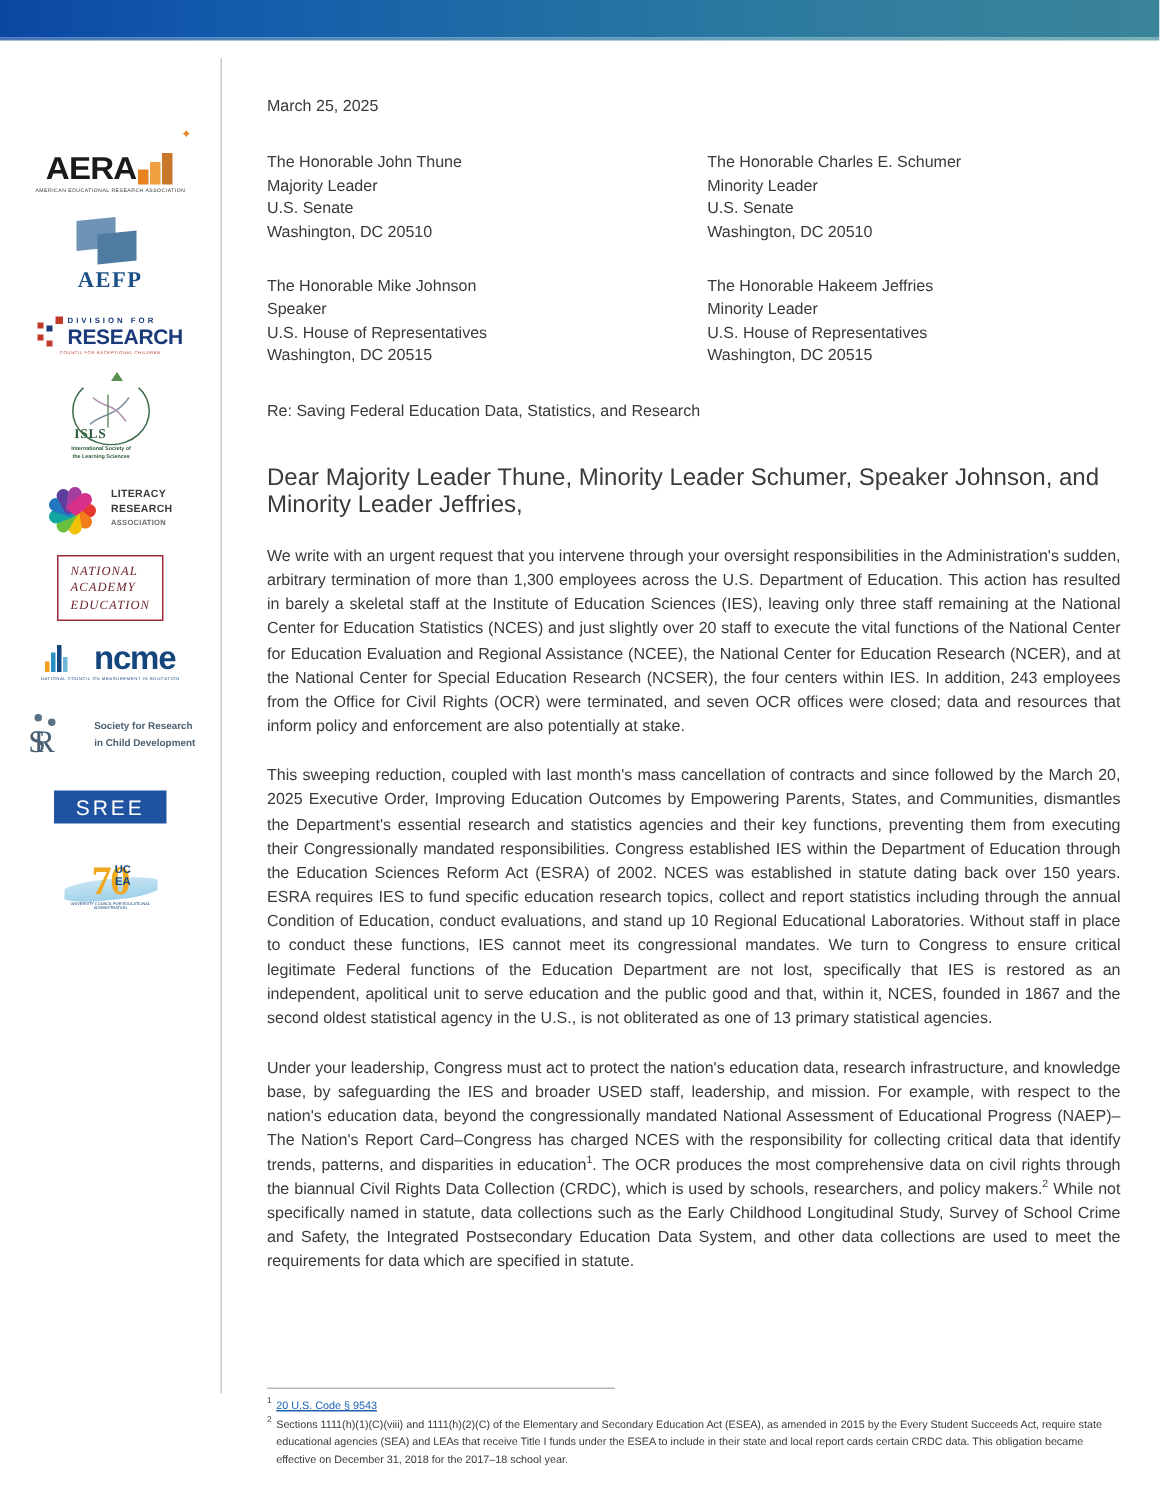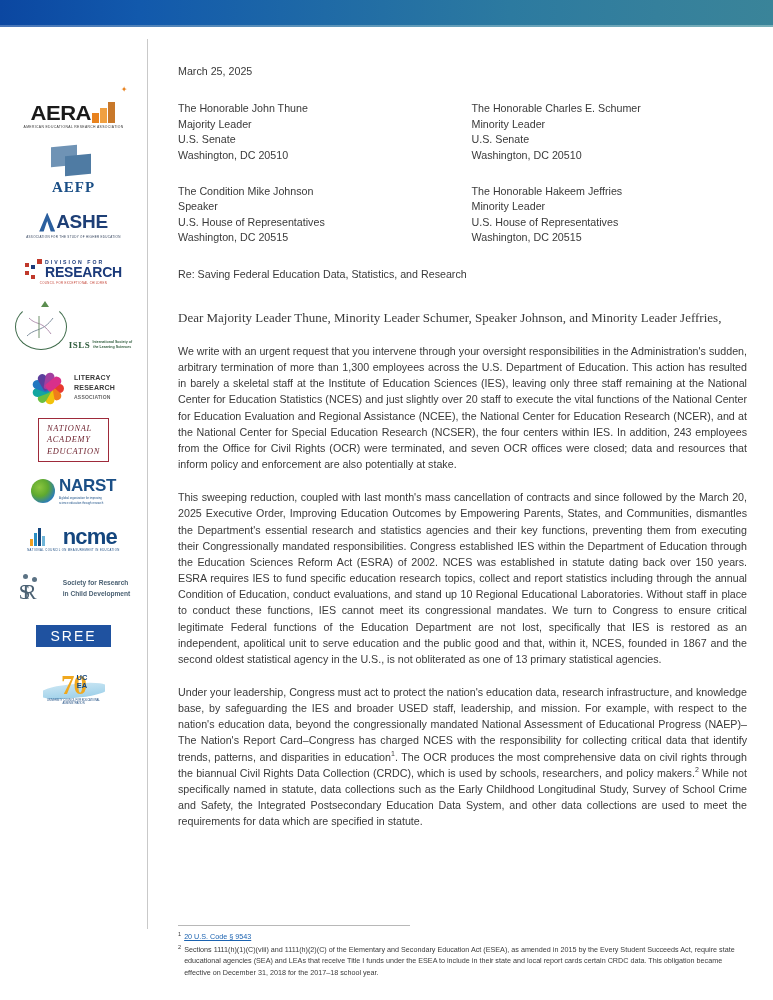--- a/index.html
+++ b/index.html
@@ -90,21 +90,21 @@
   .dfr-dots i:nth-child(1){left:0;top:12px}
   .dfr-dots i:nth-child(2){left:6px;top:16px}
   .dfr-dots i:nth-child(3){left:6px;top:6px;background:#1b3a7a}
   .dfr-dots i:nth-child(4){left:12px;top:0px;background:#c0392b;width:5px;height:5px}
   .dfr-dots i:nth-child(5){left:0px;top:4px;background:#c0392b}
   .dfr-div { font-size: 5.2px; font-weight: bold; letter-spacing: 2px; color:#1b3a7a; }
   .dfr-res { font-size: 14px; font-weight: bold; letter-spacing: -.2px; color:#1b3a7a; line-height:1; }
   .dfr-sub { font-size: 2.8px; letter-spacing: .4px; color:#c0392b; margin-top:2px; }
 
   
-  .isls { display:flex; align-items:flex-end; }
+  .isls { display:flex; flex-direction:column; align-items:flex-start; }
   .isls-mark { position:relative; width: 52px; height: 46px; }
   .isls-ring { position:absolute; inset:0; border: 1.4px solid #3e6b4a; border-radius:50%; border-top-color: transparent; }
   .isls-arrow { position:absolute; left: 26px; top:-3px; width:0;height:0; border-left:4px solid transparent;border-right:4px solid transparent;border-bottom:6px solid #5b8d4f; }
   .isls-scribble { position:absolute; left: 10px; top: 10px; width: 32px; height: 26px; }
   .isls-word { font-family:"Liberation Serif", serif; font-weight:bold; font-size: 9px; color:#2f5c3c; letter-spacing:.5px; margin-top:-13px; background:#fff; padding:0 2px; }
   .isls-sub { font-size: 3.6px; line-height: 1.35; color:#2f5c3c; text-align:center; margin-top:3px; font-weight:bold; }
 
   
   .lra { display:flex; align-items:center; gap: 6px; }
   .lra-pin { position:relative; width: 36px; height: 36px; }
@@ -153,21 +153,21 @@
     width: 626px; height: 973px;
     padding: 38px 26px 0 31px;
   }
   .date { font-size: 10.7px; color:#3a3a3a; margin-bottom: 24px; }
 
   .addr-block { display:flex; margin-bottom: 20px; gap: 18px; }
   .addr-col { width: 50%; }
   .addr-col p { margin: 0; font-size: 10.7px; line-height: 1.46; color:#3a3a3a; }
 
   .re-line { font-size: 10.7px; color:#3a3a3a; margin: 22px 0 0 0; }
-  .salutation { font-size: 13px; color:#3a3a3a; margin: 30px 0 0 0; font-family: Liberation Serif, serif; }
+  .salutation { font-size: 16px; color:#3a3a3a; margin: 30px 0 0 0; }
 
   .para {
     font-size: 10.7px; line-height: 1.51; color:#3a3a3a;
     margin: 17px 0 0 0; text-align: justify;
   }
   .para sup { font-size: 7px; vertical-align: super; line-height: 0; }
 
   
   #footnotes { position: absolute; left: 178px; top: 898px; width: 568px; }
   #footnote-rule { width: 232px; height: 1px; background:#b8b8b8; margin-bottom: 5px; }
@@ -206,29 +206,20 @@
     <div class="logo-slot" style="height:60px">
       <div class="aefp">
         <div class="aefp-marks">
             <span class="m1"></span>
             <span class="m2"></span>
           </div>
         <div class="aefp-text">AEFP</div>
       </div>
     </div>
 
-    <div class="logo-slot" style="height:48px">
-      <div class="ashe">
-        <div class="ashe-row">
-          <span class="ashe-mark"></span>
-          <span class="ashe-word">ASHE</span>
-        </div>
-        <div class="ashe-sub">ASSOCIATION FOR THE STUDY OF HIGHER EDUCATION</div>
-      </div>
-    </div>
 
     <div class="logo-slot" style="height:45px">
       <div class="dfr">
         <div class="dfr-top">
           <span class="dfr-dots">
               <i></i>
               <i></i>
               <i></i>
               <i></i>
               <i></i>
@@ -283,32 +274,20 @@
     </div>
 
     <div class="logo-slot" style="height:52px">
       <div class="nae">
         <div>NATIONAL</div>
         <div>ACADEMY</div>
         <div>EDUCATION</div>
       </div>
     </div>
 
-    <div class="logo-slot" style="height:50px">
-      <div class="narst">
-        <span class="narst-globe"></span>
-        <span>
-          <div class="narst-word">NARST</div>
-          <div class="narst-sub">
-            <div>A global organization for improving</div>
-            <div>science education through research</div>
-          </div>
-        </span>
-      </div>
-    </div>
 
     <div class="logo-slot" style="height:48px">
       <div class="ncme">
         <div class="ncme-row">
           <span class="ncme-bars">
             <i style="height:7px;background:#f2a01e"></i>
             <i style="height:13px;background:#2a8fc4"></i>
             <i style="height:18px;background:#14467e"></i>
             <i style="height:10px;background:#6fb5d8"></i>
           </span>
@@ -364,21 +343,21 @@
       <div class="addr-col">
         <p>The Honorable Charles E. Schumer</p>
         <p>Minority Leader</p>
         <p>U.S. Senate</p>
         <p>Washington, DC 20510</p>
       </div>
     </div>
 
     <div class="addr-block">
       <div class="addr-col">
-        <p>The Condition Mike Johnson</p>
+        <p>The Honorable Mike Johnson</p>
         <p>Speaker</p>
         <p>U.S. House of Representatives</p>
         <p>Washington, DC 20515</p>
       </div>
       <div class="addr-col">
         <p>The Honorable Hakeem Jeffries</p>
         <p>Minority Leader</p>
         <p>U.S. House of Representatives</p>
         <p>Washington, DC 20515</p>
       </div>

